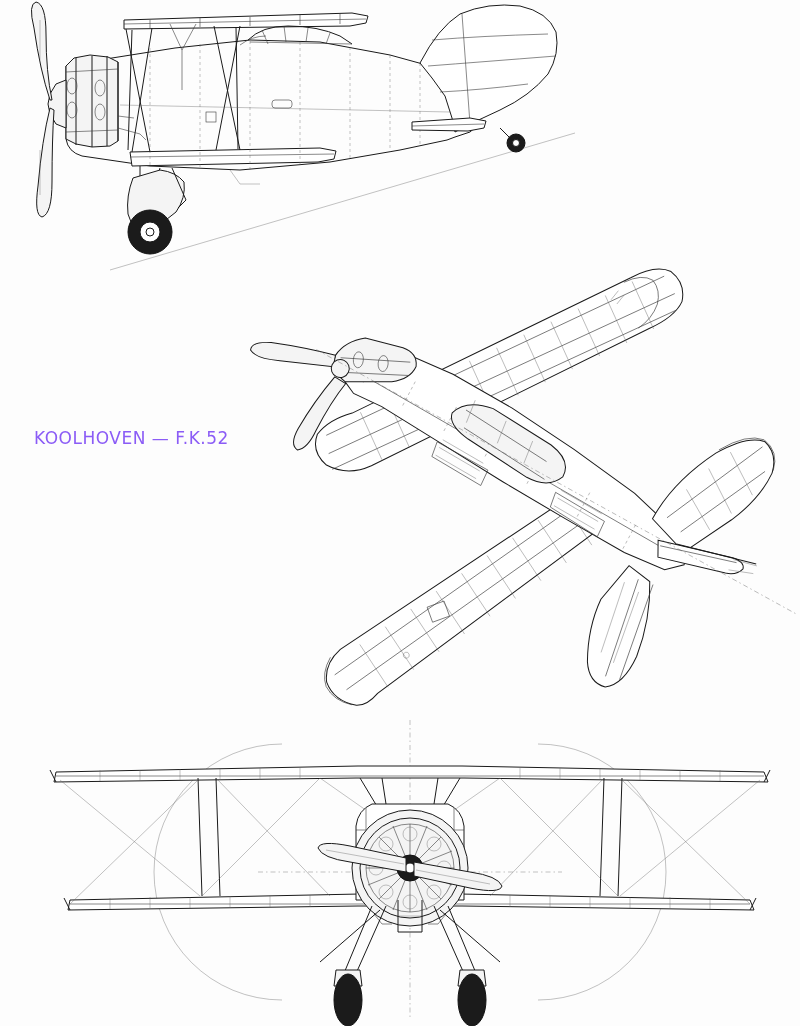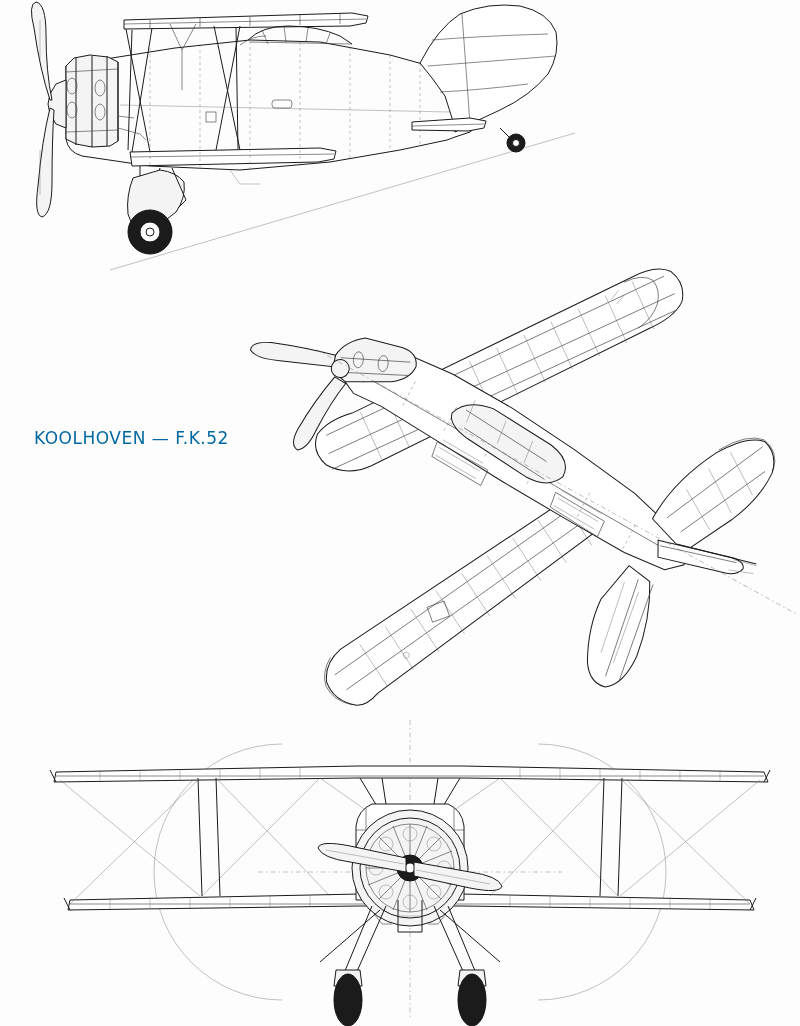--- a/index.html
+++ b/index.html
@@ -28,21 +28,21 @@
   #view-top    { left: 190px; top: 240px; width: 610px; height: 470px; }
   #view-front  { left: 20px;  top: 700px; width: 780px; height: 326px; }
 
   #caption {
     position: absolute;
     left: 34px;
     top: 428px;
     font-family: "DejaVu Sans", sans-serif;
     font-size: 17px;
     letter-spacing: 0.5px;
-    color: #0369a1;
+    color: #8b5cf6;
     white-space: nowrap;
   }
   svg { display: block; overflow: visible; }
   .ln { fill: none; stroke: #1a1a1a; stroke-width: 1; }
   .ln-thin { fill: none; stroke: #3a3a3a; stroke-width: 0.6; }
   .ln-hair { fill: none; stroke: #666666; stroke-width: 0.4; }
   .fill-dark { fill: #1b1b1b; stroke: #111111; stroke-width: 1; }
   .fill-white { fill: #ffffff; stroke: #1a1a1a; stroke-width: 1; }
   .fill-light { fill: #f4f4f4; stroke: #1a1a1a; stroke-width: 1; }
   .dash { stroke-dasharray: 5 3 1.5 3; }

